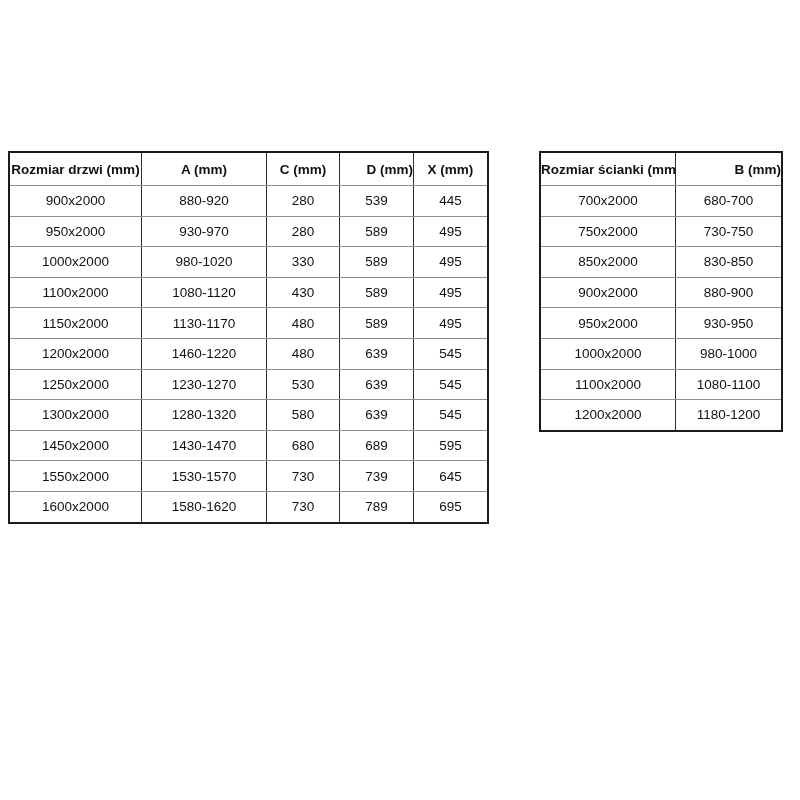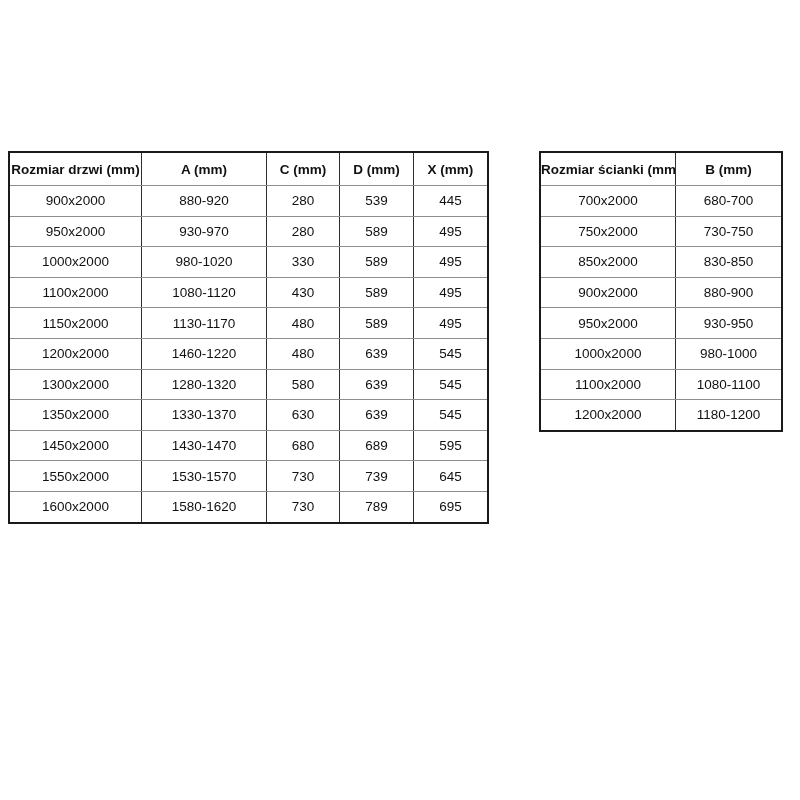--- a/index.html
+++ b/index.html
@@ -50,29 +50,29 @@
     border: 2px solid #1a1a1a;
   }
   #table-doors {
     left: 8px;
     top: 151px;
     width: 473px;
   }
   #table-doors th:nth-child(1) { width: 131px; }
   #table-doors th:nth-child(2) { width: 124px; }
   #table-doors th:nth-child(3) { width: 72px; }
-  #table-doors th:nth-child(4) { width: 73px; }
+  #table-doors th:nth-child(4) { width: 73px; text-align: right; }
   #table-doors th:nth-child(5) { width: 73px; }
   #table-walls {
     left: 539px;
     top: 151px;
     width: 239px;
   }
   #table-walls th:nth-child(1) { width: 134px; }
-  #table-walls th:nth-child(2) { width: 105px; }
+  #table-walls th:nth-child(2) { width: 105px; text-align: right; }
 </style>
 </head>
 <body>
 
 <table id="table-doors" class="spec-table">
     <thead>
       <tr>
         <th>Rozmiar drzwi (mm)</th>
         <th>A (mm)</th>
         <th>C (mm)</th>
@@ -117,34 +117,34 @@
         <td>495</td>
       </tr>
       <tr>
         <td>1200x2000</td>
         <td>1460-1220</td>
         <td>480</td>
         <td>639</td>
         <td>545</td>
       </tr>
       <tr>
+        <td>1250x2000</td>
+        <td>1230-1270</td>
+        <td>530</td>
+        <td>639</td>
+        <td>545</td>
+      </tr>
+      <tr>
         <td>1300x2000</td>
         <td>1280-1320</td>
         <td>580</td>
         <td>639</td>
         <td>545</td>
       </tr>
       <tr>
-        <td>1350x2000</td>
-        <td>1330-1370</td>
-        <td>630</td>
-        <td>639</td>
-        <td>545</td>
-      </tr>
-      <tr>
         <td>1450x2000</td>
         <td>1430-1470</td>
         <td>680</td>
         <td>689</td>
         <td>595</td>
       </tr>
       <tr>
         <td>1550x2000</td>
         <td>1530-1570</td>
         <td>730</td>

